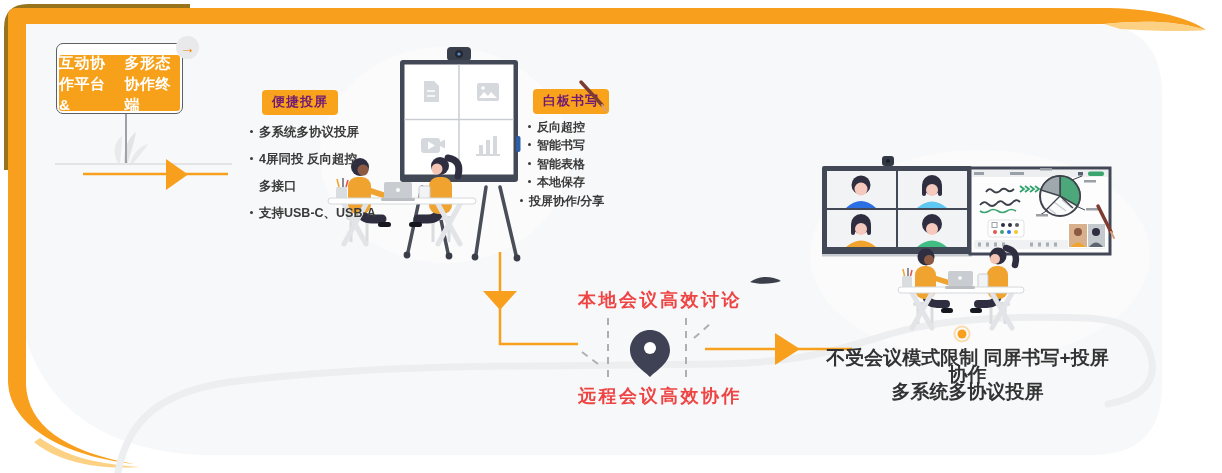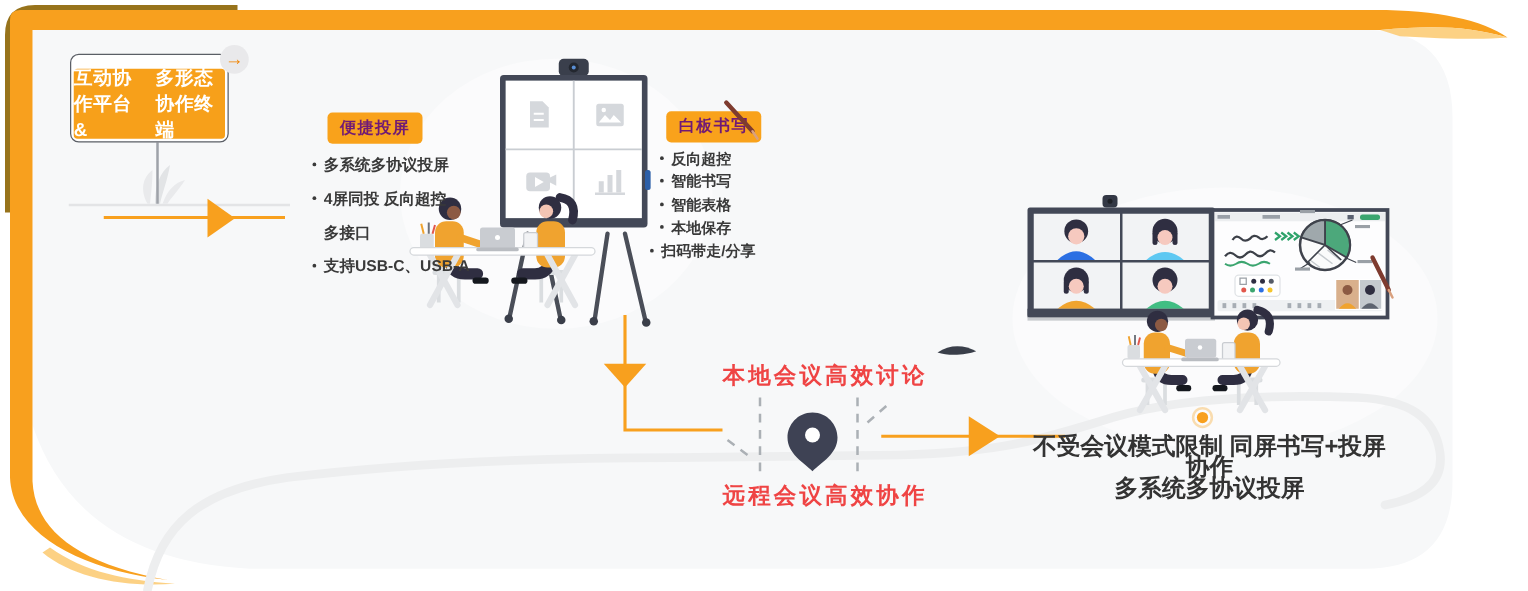--- a/index.html
+++ b/index.html
@@ -321,21 +321,21 @@
   <div class="abs tag tag2">白板书写</div>
   <svg class="abs" style="left:573px;top:79px;" width="40" height="34" viewBox="0 0 40 34">
     <path d="M8 3 L29 26" stroke="#7E3B2F" stroke-width="3.5" stroke-linecap="round"></path>
     <path d="M29 26 L33 32" stroke="#D9A07E" stroke-width="2" stroke-linecap="round"></path>
   </svg>
   <div class="abs blist blist2">
     <span class="brow"><span class="dot"></span><span>反向超控</span></span>
     <span class="brow"><span class="dot"></span><span>智能书写</span></span>
     <span class="brow"><span class="dot"></span><span>智能表格</span></span>
     <span class="brow"><span class="dot"></span><span>本地保存</span></span>
-    <span class="brow" style="margin-left:-8px;"><span class="dot"></span><span>扫码带走/分享</span></span>
+    <span class="brow" style="margin-left:-8px;"><span class="dot"></span><span>投屏协作/分享</span></span>
   </div>
 
   <div class="abs flow-label flow-local">本地会议高效讨论</div>
   <div class="abs flow-label flow-remote">远程会议高效协作</div>
 
   <div class="abs result-text">
     <div>不受会议模式限制 同屏书写+投屏协作</div>
     <div>多系统多协议投屏</div>
   </div>
 

